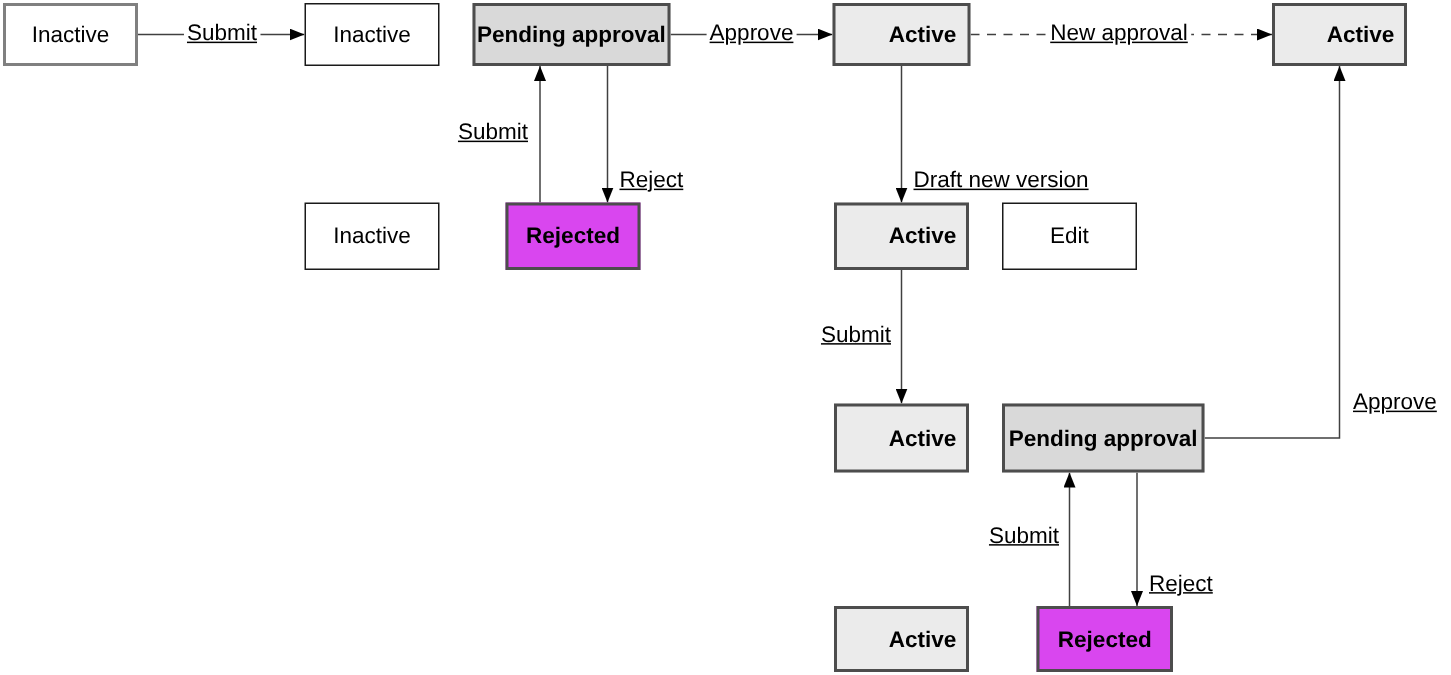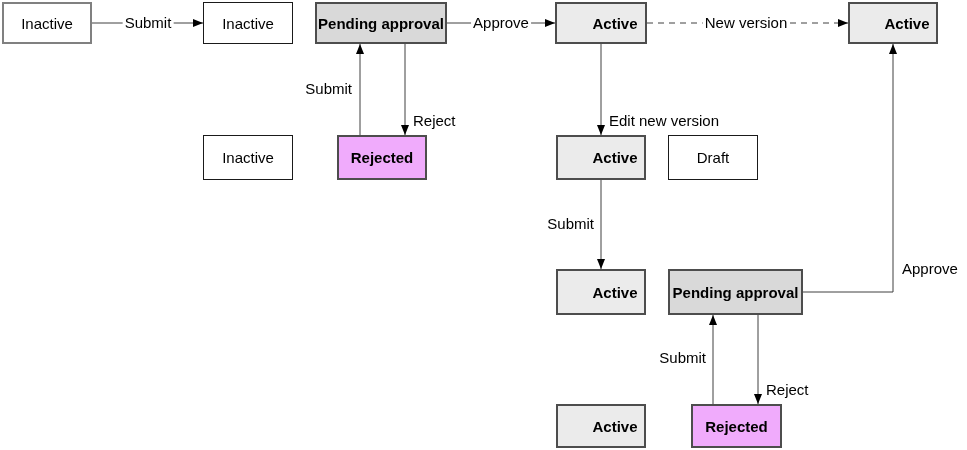--- a/index.html
+++ b/index.html
@@ -23,31 +23,32 @@
     box-sizing: border-box;
     display: flex;
     align-items: center;
     justify-content: center;
     font-size: 15px;
     white-space: nowrap;
   }
   .fill-white    { background: #ffffff; }
   .fill-active   { background: #ebebeb; padding-left: 28px; }
   .fill-pending  { background: #d9d9d9; }
-  .fill-rejected { background: #f0abfc; text-align: right; }
+  .fill-rejected { background: #d946ef; text-align: right; }
   .bd-gray  { border: 2px solid #808080; }
   .bd-black { border: 1px solid #1a1a1a; }
   .bd-dark  { border: 2px solid #4d4d4d; font-weight: bold; }
   .edge-label {
     position: absolute;
     font-size: 15px;
     background: #ffffff;
     padding: 0 2px;
     white-space: nowrap;
     line-height: 1.1;
+    text-decoration: underline;
   }
   .lbl-center { transform: translate(-50%, -50%); }
   .lbl-left   { transform: translate(-100%, -50%); } 
   .lbl-right  { transform: translate(0, -50%); margin-top: 32px; }     
 </style>
 </head>
 <body>
 
 <div class="canvas">
 
@@ -95,21 +96,21 @@
 
   <div class="box fill-rejected bd-dark" style="left:337px; top:135px; width:90px; height:45px;">
     <span>Rejected</span>
   </div>
 
   <div class="box fill-active bd-dark" style="left:556px; top:135px; width:90px; height:45px;">
     <span>Active</span>
   </div>
 
   <div class="box fill-white bd-black" style="left:668px; top:135px; width:90px; height:45px;">
-    <span>Draft</span>
+    <span>Edit</span>
   </div>
 
   <div class="box fill-active bd-dark" style="left:556px; top:269px; width:90px; height:46px;">
     <span>Active</span>
   </div>
 
   <div class="box fill-pending bd-dark" style="left:668px; top:269px; width:135px; height:46px;">
     <span>Pending approval</span>
   </div>
 
@@ -118,27 +119,27 @@
   </div>
 
   <div class="box fill-rejected bd-dark" style="left:691px; top:404px; width:91px; height:44px;">
     <span>Rejected</span>
   </div>
 
   <span class="edge-label lbl-center" style="left:148px; top:23px;">Submit</span>
 
   <span class="edge-label lbl-center" style="left:501px; top:23px;">Approve</span>
 
-  <span class="edge-label lbl-center" style="left:746px; top:23px;">New version</span>
+  <span class="edge-label lbl-center" style="left:746px; top:23px;">New approval</span>
 
   <span class="edge-label lbl-left" style="left:354px; top:89px;">Submit</span>
 
   <span class="edge-label lbl-right" style="left:411px; top:89px;">Reject</span>
 
-  <span class="edge-label lbl-right" style="left:607px; top:89px;">Edit new version</span>
+  <span class="edge-label lbl-right" style="left:607px; top:89px;">Draft new version</span>
 
   <span class="edge-label lbl-left" style="left:596px; top:224px;">Submit</span>
 
   <span class="edge-label lbl-left" style="left:708px; top:358px;">Submit</span>
 
   <span class="edge-label lbl-right" style="left:764px; top:358px;">Reject</span>
 
   <span class="edge-label lbl-right" style="left:900px; top:237px;">Approve</span>
 
 </div>

